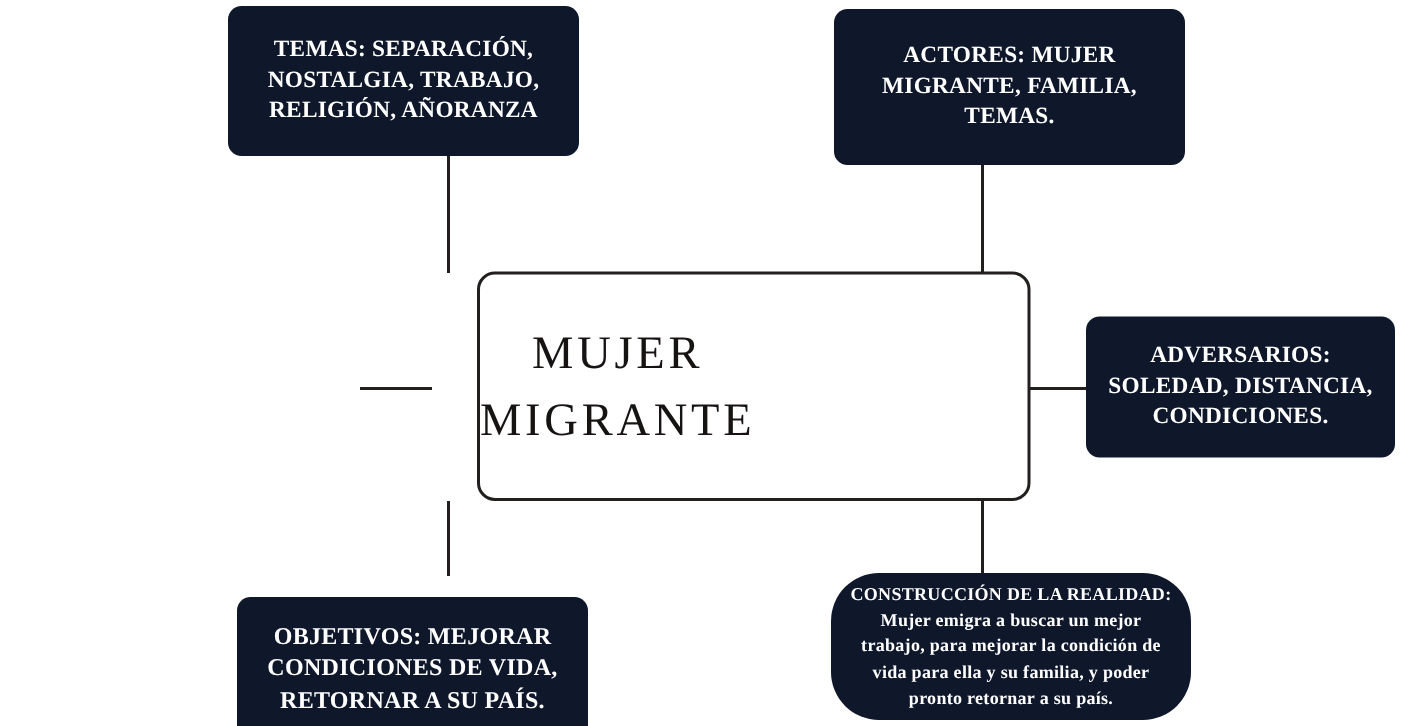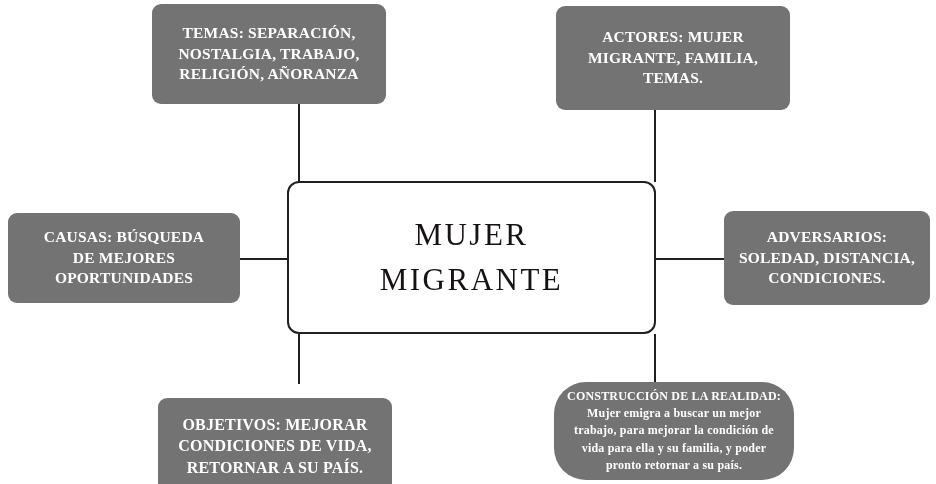--- a/index.html
+++ b/index.html
@@ -11,21 +11,21 @@
     position: relative;
     width: 936px;
     height: 484px;
     background: #ffffff;
     font-family: "Liberation Serif", serif;
     overflow: hidden;
   }
   .node {
     position: absolute;
     box-sizing: border-box;
-    background: #737373;
+    background: #0f172a;
     color: #ffffff;
     border-radius: 9px;
     display: flex;
     align-items: center;
     justify-content: center;
     text-align: center;
     letter-spacing: 0.2px;
     line-height: 1.32;
     z-index: 3;
   }
@@ -35,24 +35,24 @@
     padding: 2px 8px;
   }
   .center-node {
     position: absolute;
     box-sizing: border-box;
     background: #ffffff;
     border: 2px solid #231f1e;
     border-radius: 12px;
     display: flex;
     align-items: center;
-    justify-content: center;
     text-align: center;
     color: #171313;
     z-index: 3;
+    margin-left: 31px;
   }
   .center-text {
     display: block;
     white-space: pre-line;
     font-size: 31px;
     line-height: 1.45;
     letter-spacing: 2.5px;
   }
   .connector {
     position: absolute;
@@ -85,25 +85,20 @@
 NOSTALGIA, TRABAJO,
 RELIGIÓN, AÑORANZA</span>
   </div>
 
   <div class="node n-actores" style="left:556px; top:6px; width:234px; height:104px;">
     <span class="node-text">ACTORES: MUJER
 MIGRANTE, FAMILIA,
 TEMAS.</span>
   </div>
 
-  <div class="node n-causas" style="left:8px; top:213px; width:232px; height:90px;">
-    <span class="node-text">CAUSAS: BÚSQUEDA
-DE MEJORES
-OPORTUNIDADES</span>
-  </div>
 
   <div class="node n-adversarios" style="left:724px; top:211px; width:206px; height:94px;">
     <span class="node-text">ADVERSARIOS:
 SOLEDAD, DISTANCIA,
 CONDICIONES.</span>
   </div>
 
   <div class="node n-objetivos" style="left:158px; top:384px; width:234px; height:96px;">
     <span class="node-text">OBJETIVOS: MEJORAR
 CONDICIONES DE VIDA,

